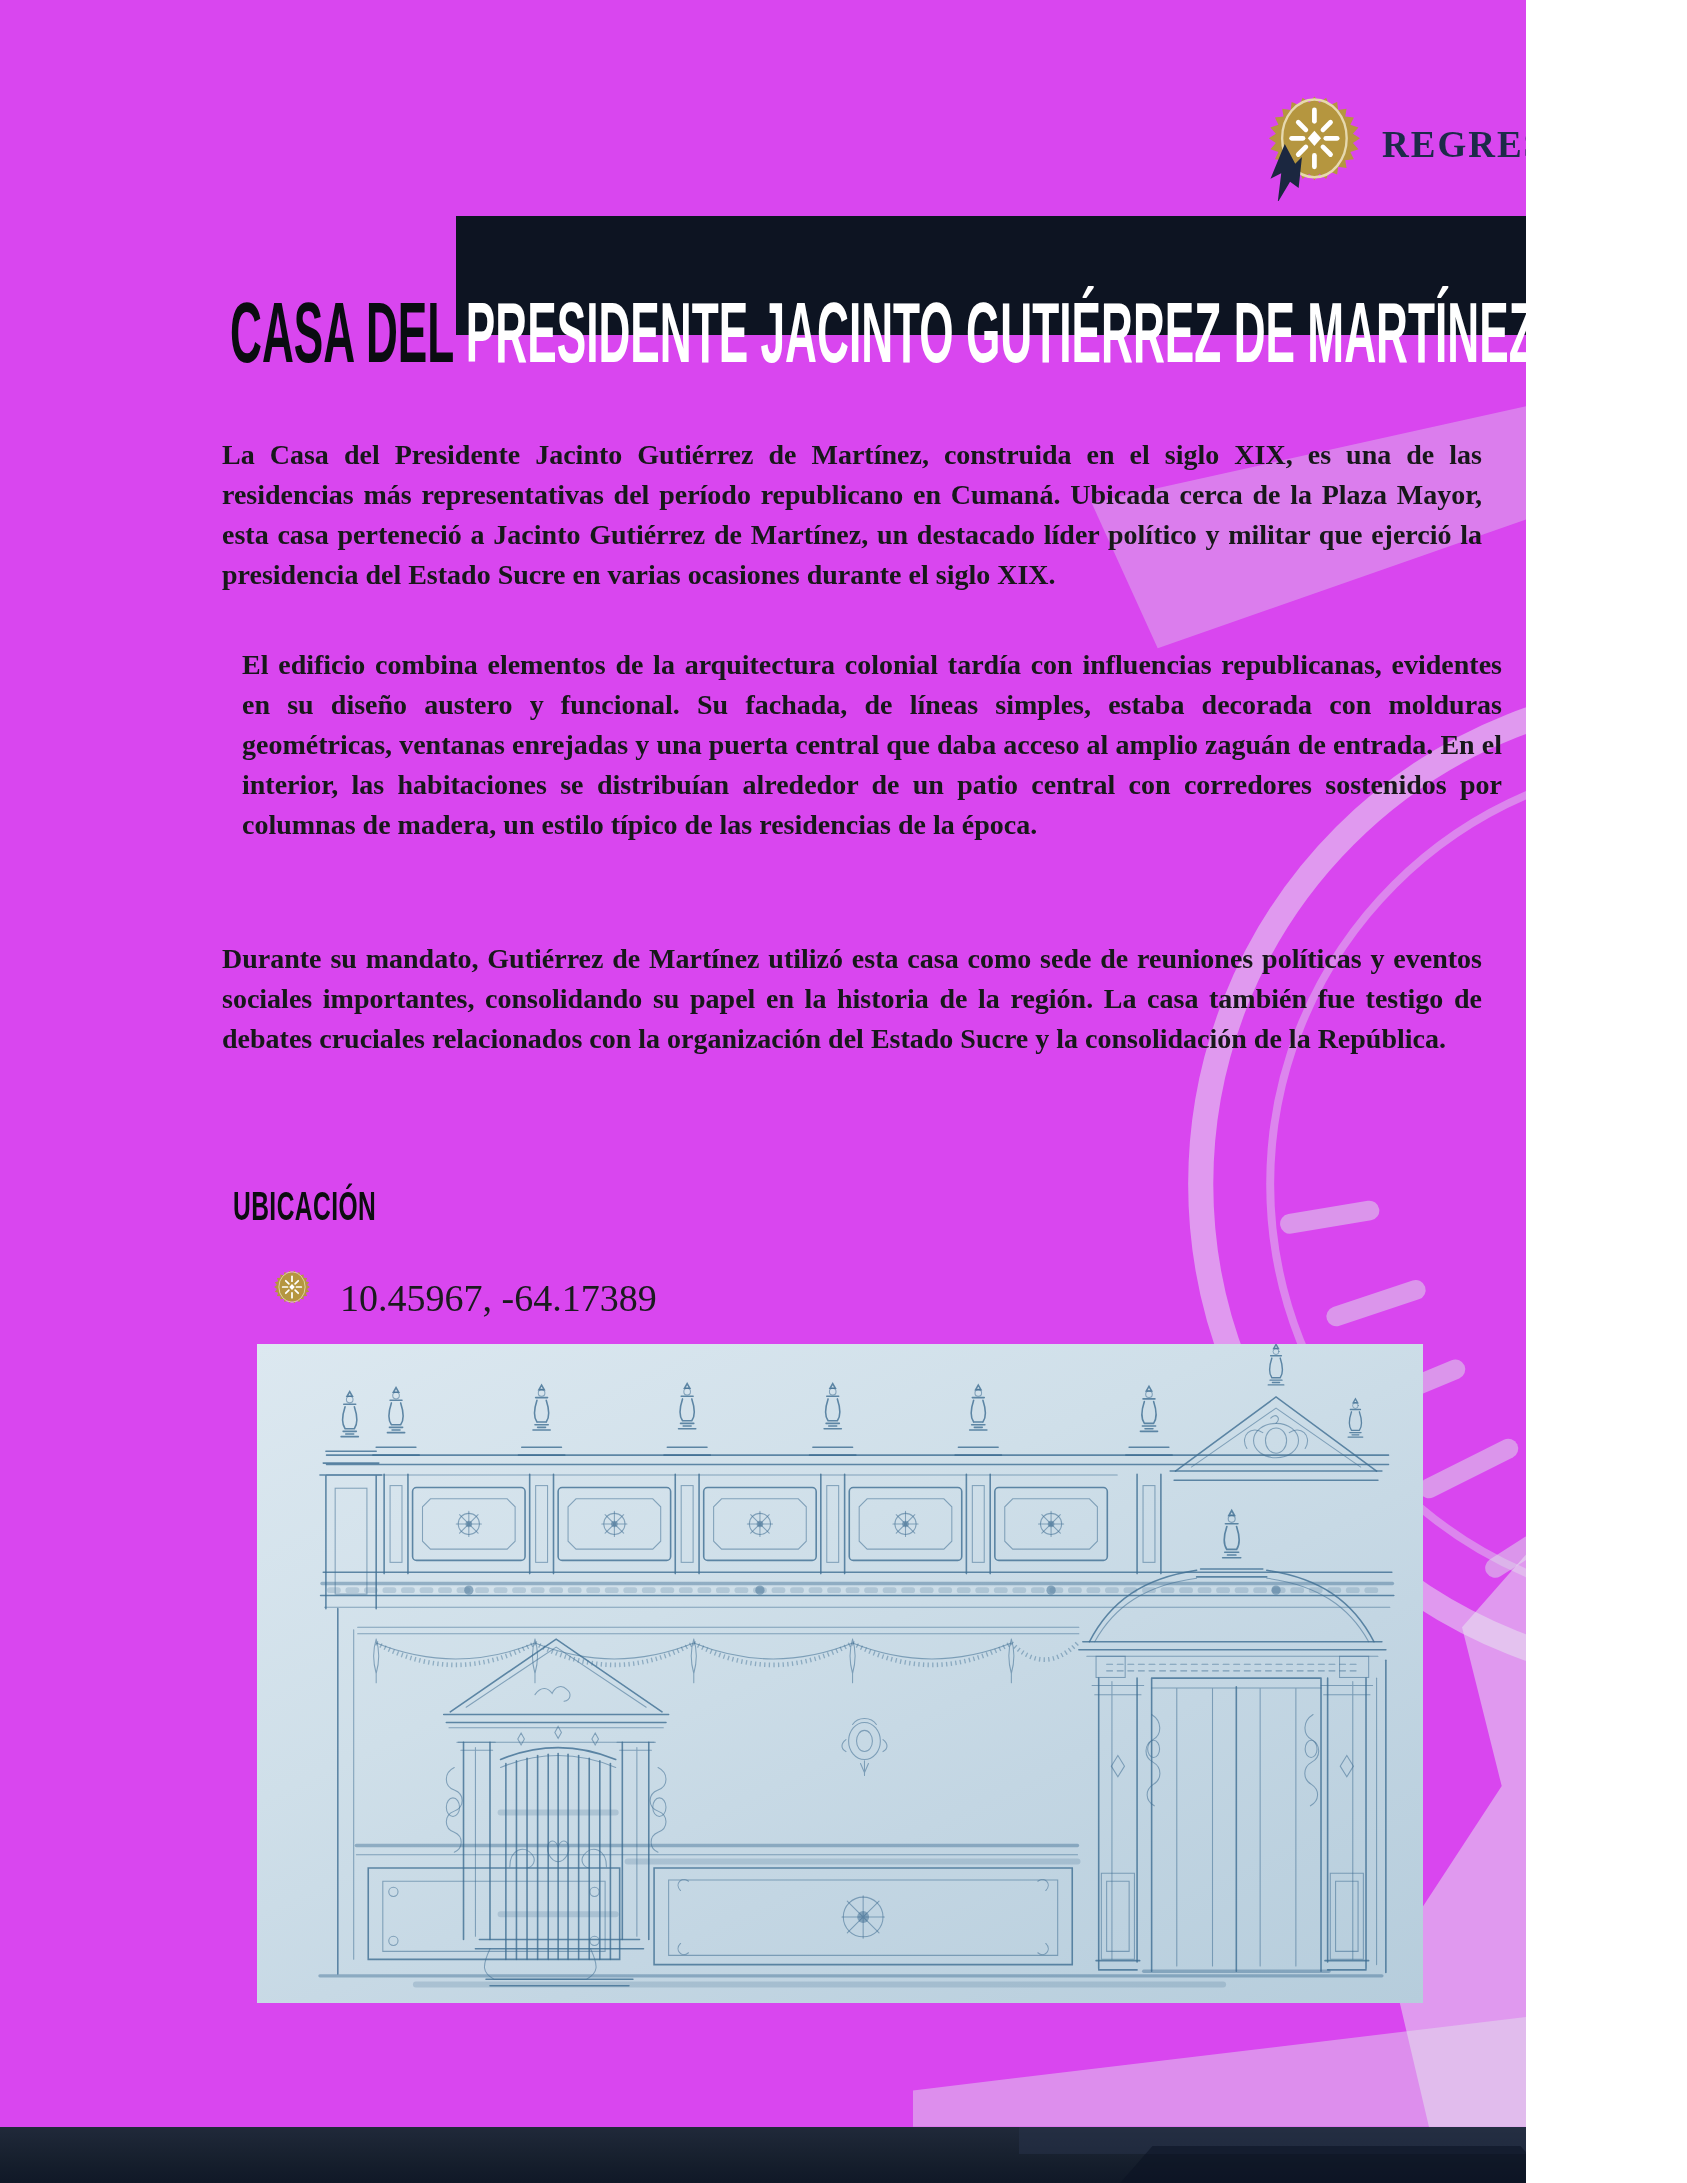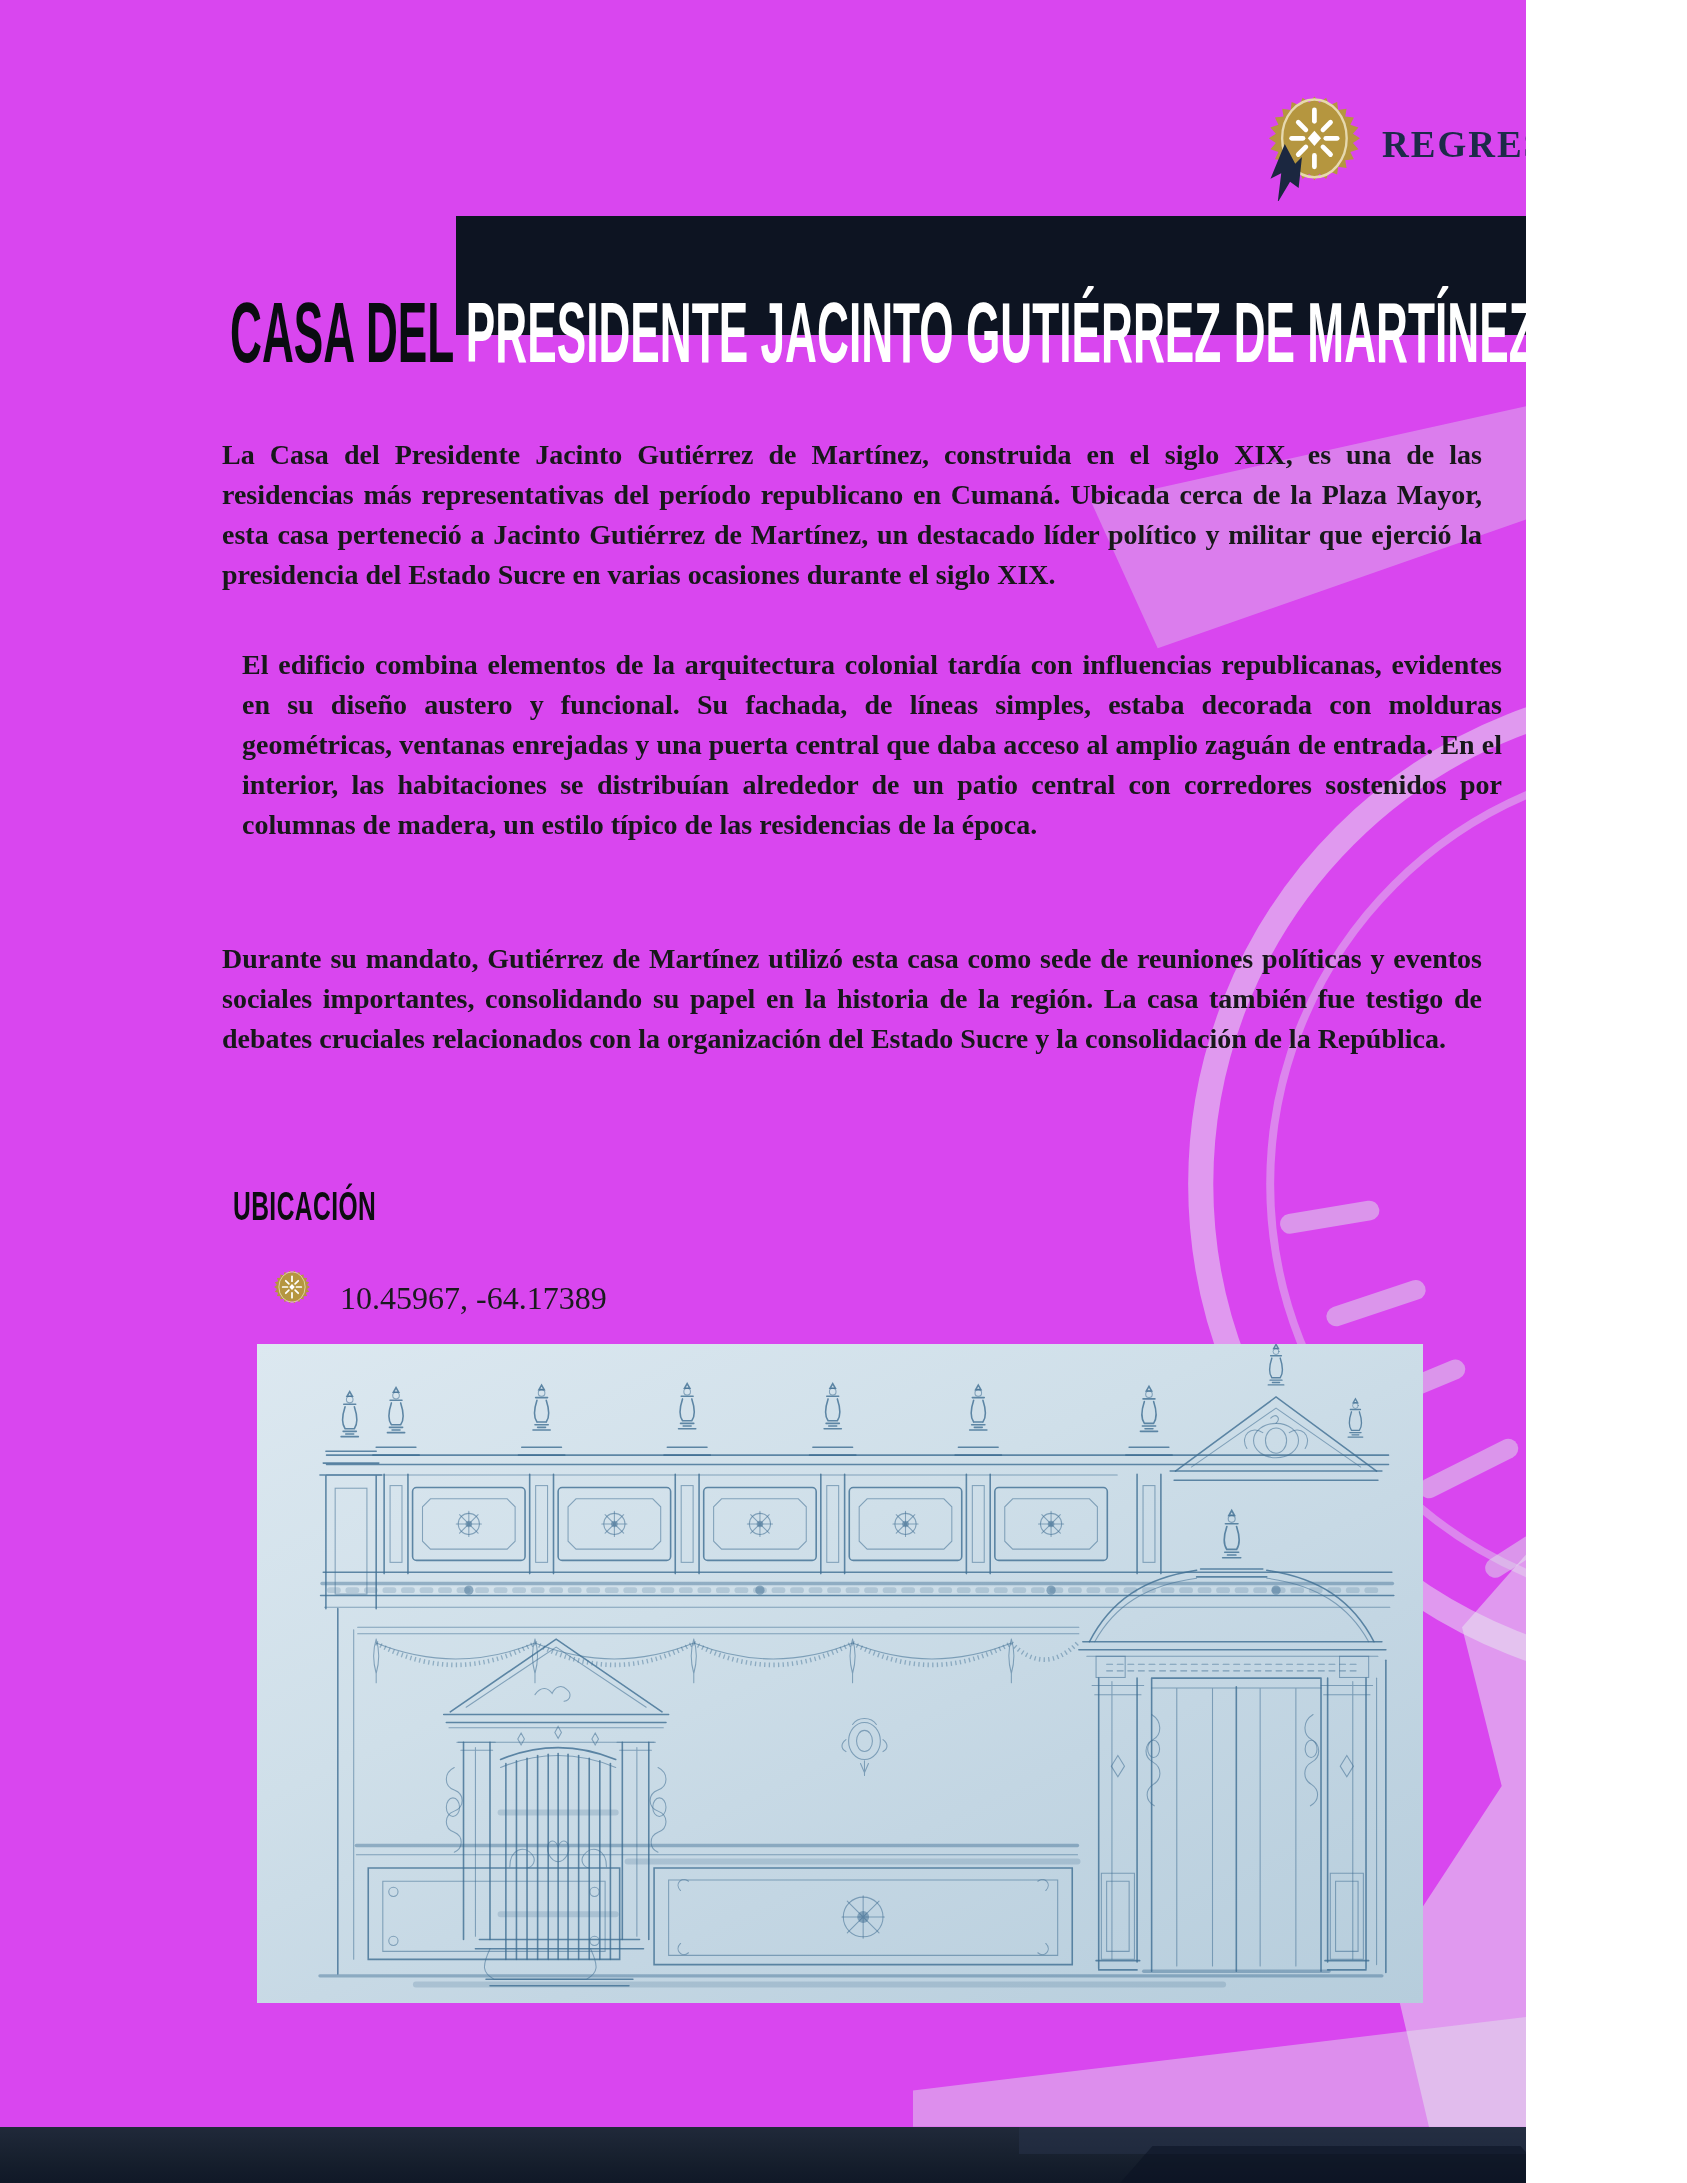--- a/index.html
+++ b/index.html
@@ -29,21 +29,21 @@
         color:#17181a;text-align:justify;z-index:2;font-weight:bold;}
   .p1{top:435px;} .p2{top:645px;margin-left:20px;} .p3{top:939px;}
 
   
   .loc-heading{position:absolute;left:233px;top:1183px;margin:0;z-index:2;
                font-family:"Liberation Sans", sans-serif;font-weight:700;font-size:41px;
                color:#0c0d10;transform:scaleX(0.6);transform-origin:0 0;letter-spacing:0.7px;}
   .loc-row{position:absolute;left:273px;top:1265px;height:44px;display:flex;align-items:center;
            gap:29px;z-index:2;}
   .loc-row .seal-wrap{width:38px;height:38px;flex:0 0 auto;}
-  .loc-coords{font-size:32px;color:#1a1b1e;margin-top:22px;}
+  .loc-coords{font-size:38px;color:#1a1b1e;margin-top:22px;}
 
   
   .figure{position:absolute;left:257px;top:1344px;width:1166px;height:659px;z-index:2;
           background:linear-gradient(155deg,#dce8f0 0%,#cfdfe9 38%,#c3d6e3 66%,#b6cddc 100%);}
   .figure svg{position:absolute;inset:0;}
   .ln{stroke:#3f6e92;fill:none;stroke-width:2.4;opacity:.8;stroke-linecap:round;}
   .ln2{stroke:#3f6e92;fill:none;stroke-width:1.6;opacity:.55;stroke-linecap:round;}
   .thick{stroke:#3a6a8e;fill:none;stroke-width:5;opacity:.42;stroke-linecap:round;}
   .smudge{stroke:#3a6a8e;fill:none;stroke-width:9;opacity:.2;stroke-linecap:round;}
   .leaf{stroke:#3f6e92;fill:none;stroke-width:7;opacity:.45;stroke-dasharray:2 5;}

